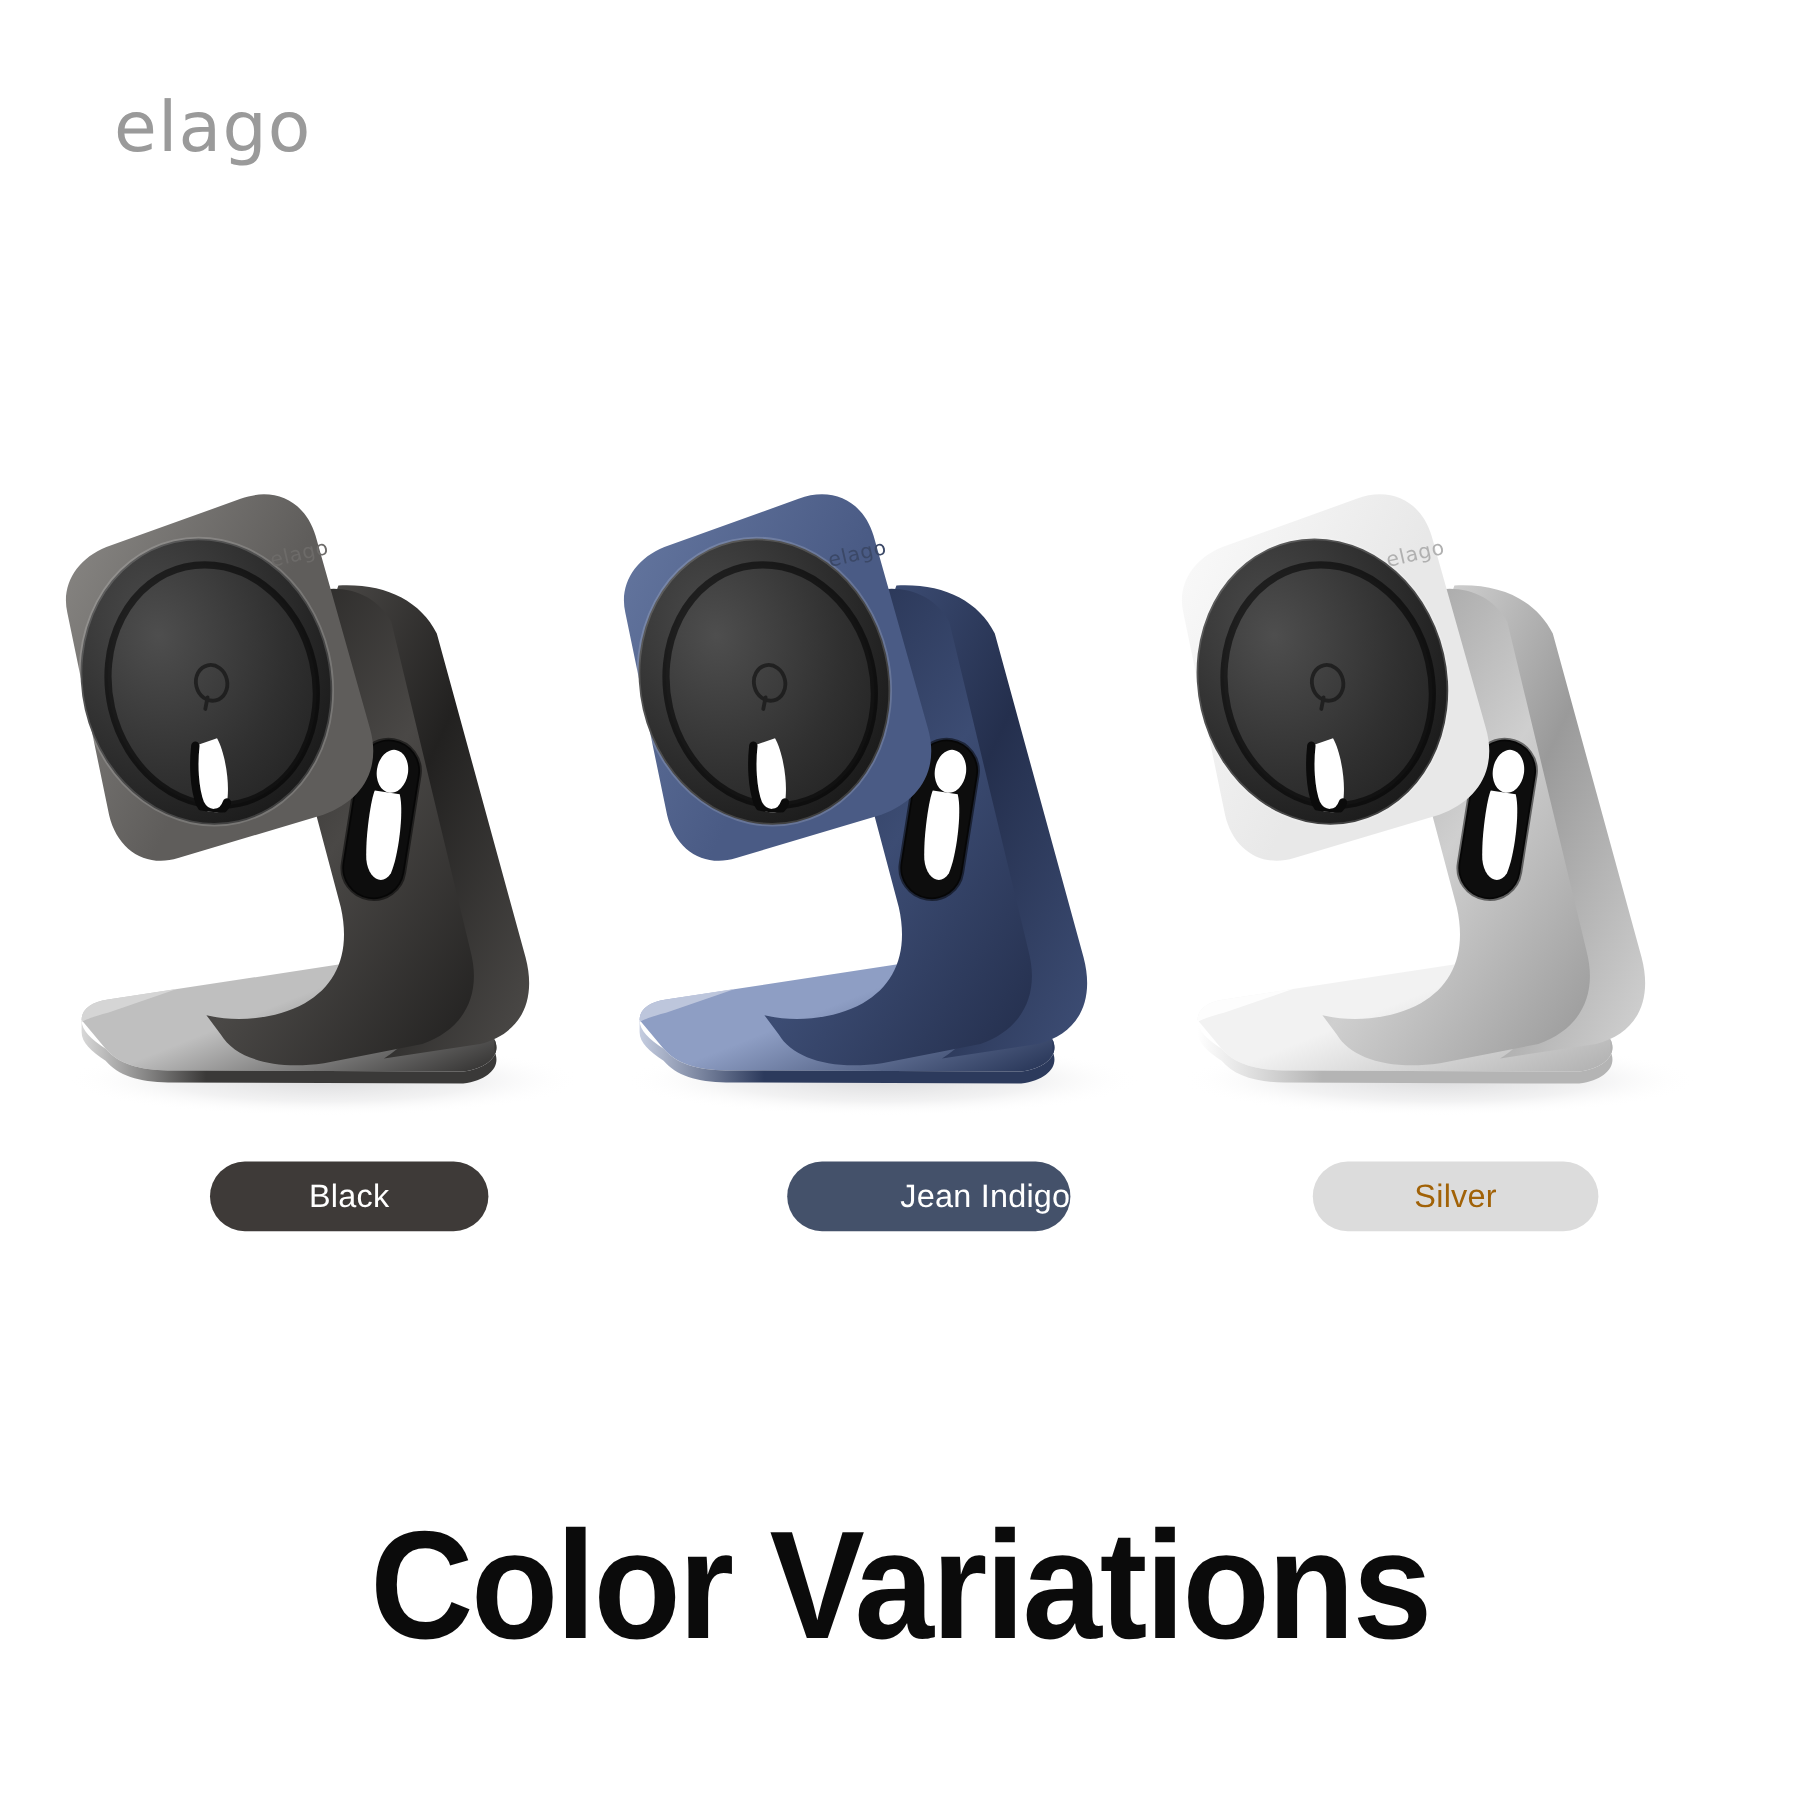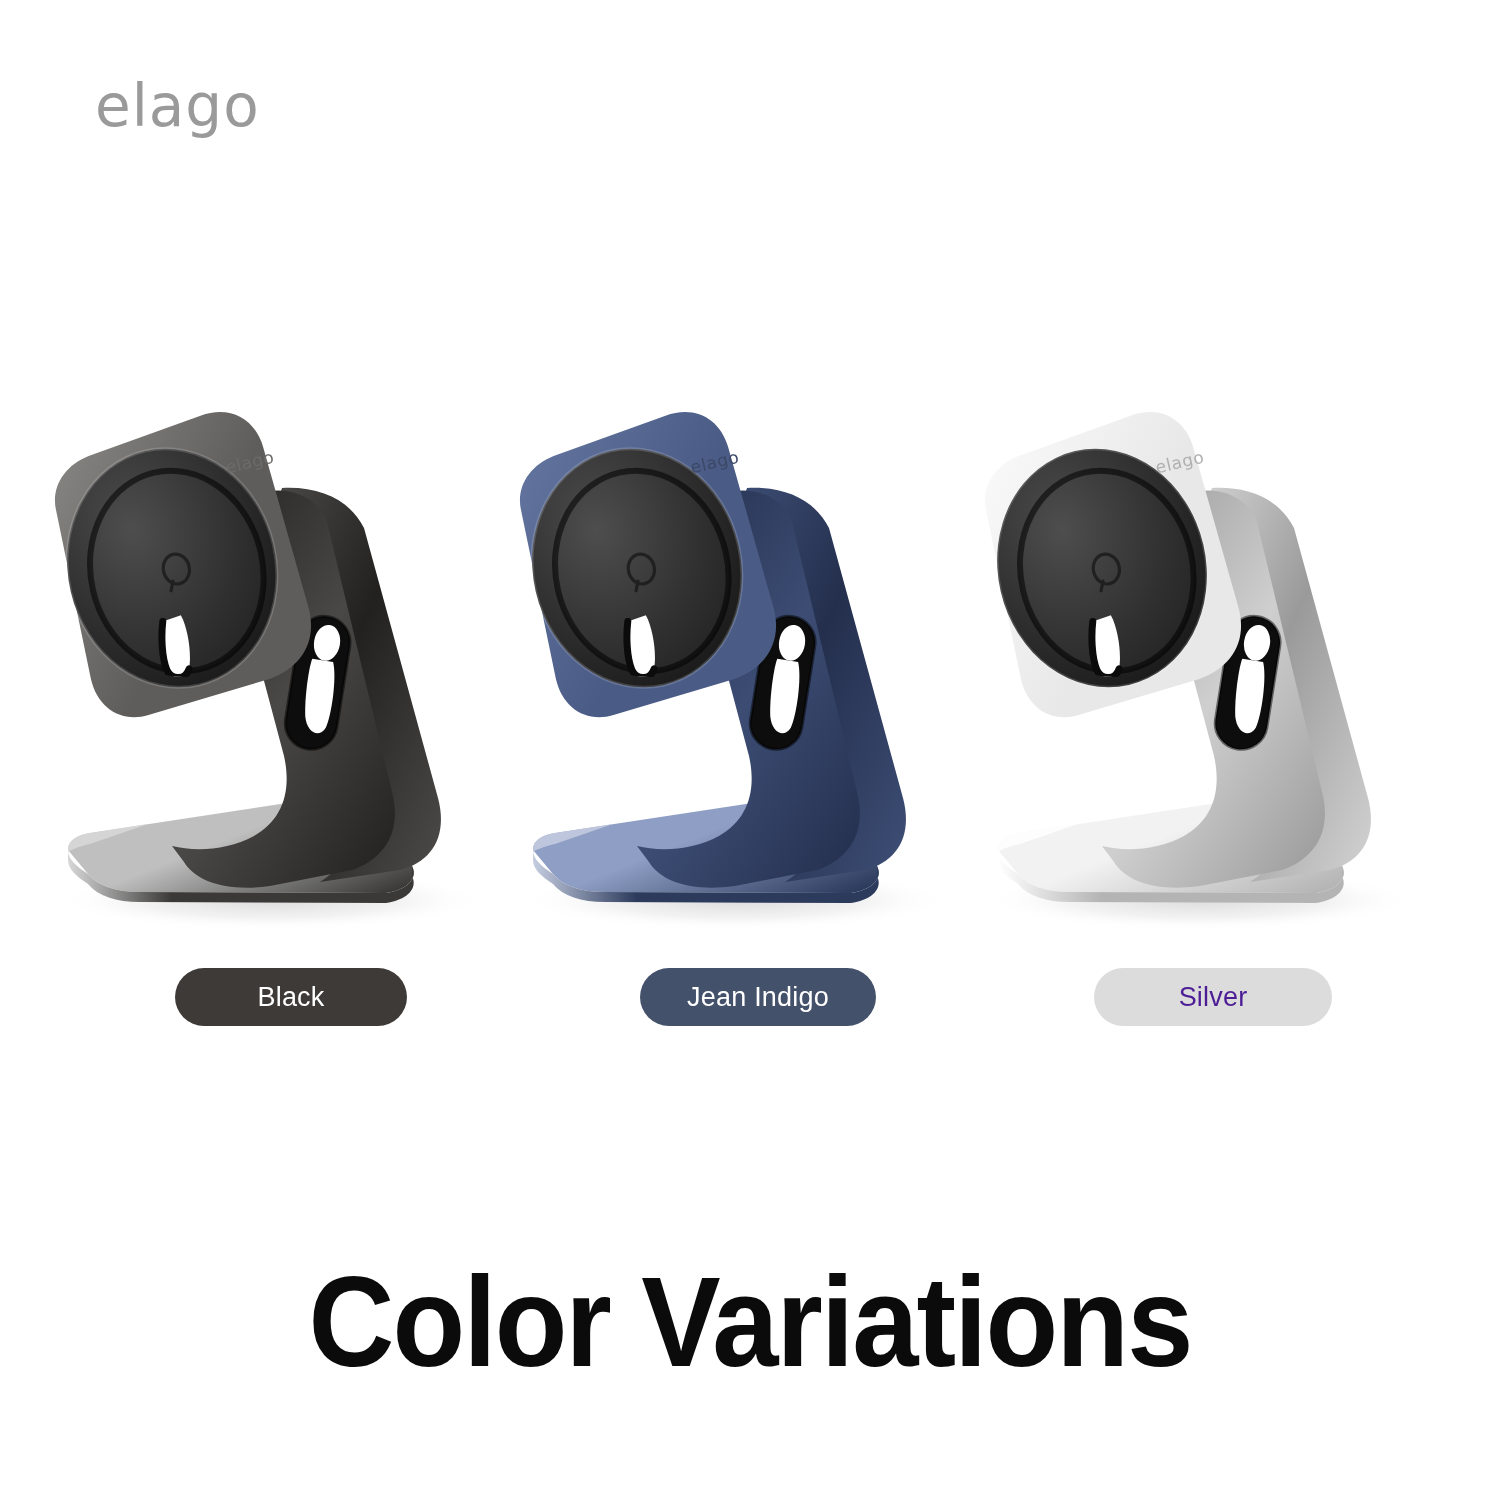--- a/index.html
+++ b/index.html
@@ -36,21 +36,21 @@
   }
 
   
   .pills{position:absolute;left:0;top:968px;width:1500px;height:60px;}
   .pill{
     position:absolute;top:0;height:58px;border-radius:29px;
     display:flex;align-items:center;justify-content:center;
     font-size:27px;font-weight:400;letter-spacing:.2px;
   }
   .pill0{left:175px;width:232px;}
-  .pill1{left:640px;width:236px;}
+  .pill1{left:656px;width:236px;justify-content:flex-end;}
   .pill2{left:1094px;width:238px;}
 
   
   .headline{
     position:absolute;left:0;top:1248px;width:1500px;
     text-align:center;
     font-family:"Liberation Sans",sans-serif;
     font-weight:700;font-size:128px;letter-spacing:-2px;
     color:#0b0b0b;
     transform:scaleX(.93);
@@ -483,20 +483,20 @@
       </div>
     </div>
 
   <div class="pills" id="pills">
       <div class="pill pill0" style="background: rgb(62, 58, 56); color: rgb(255, 255, 255);">
         <span>Black</span>
       </div>
       <div class="pill pill1" style="background: rgb(68, 81, 106); color: rgb(255, 255, 255);">
         <span>Jean Indigo</span>
       </div>
-      <div class="pill pill2" style="background: rgb(220, 220, 220); color: #4c1d95; text-align: center;">
+      <div class="pill pill2" style="background: rgb(220, 220, 220); color: #a16207; text-align: center;">
         <span>Silver</span>
       </div>
     </div>
 
   <div class="headline">Color Variations</div>
 
 </div>
 
 </body></html>

